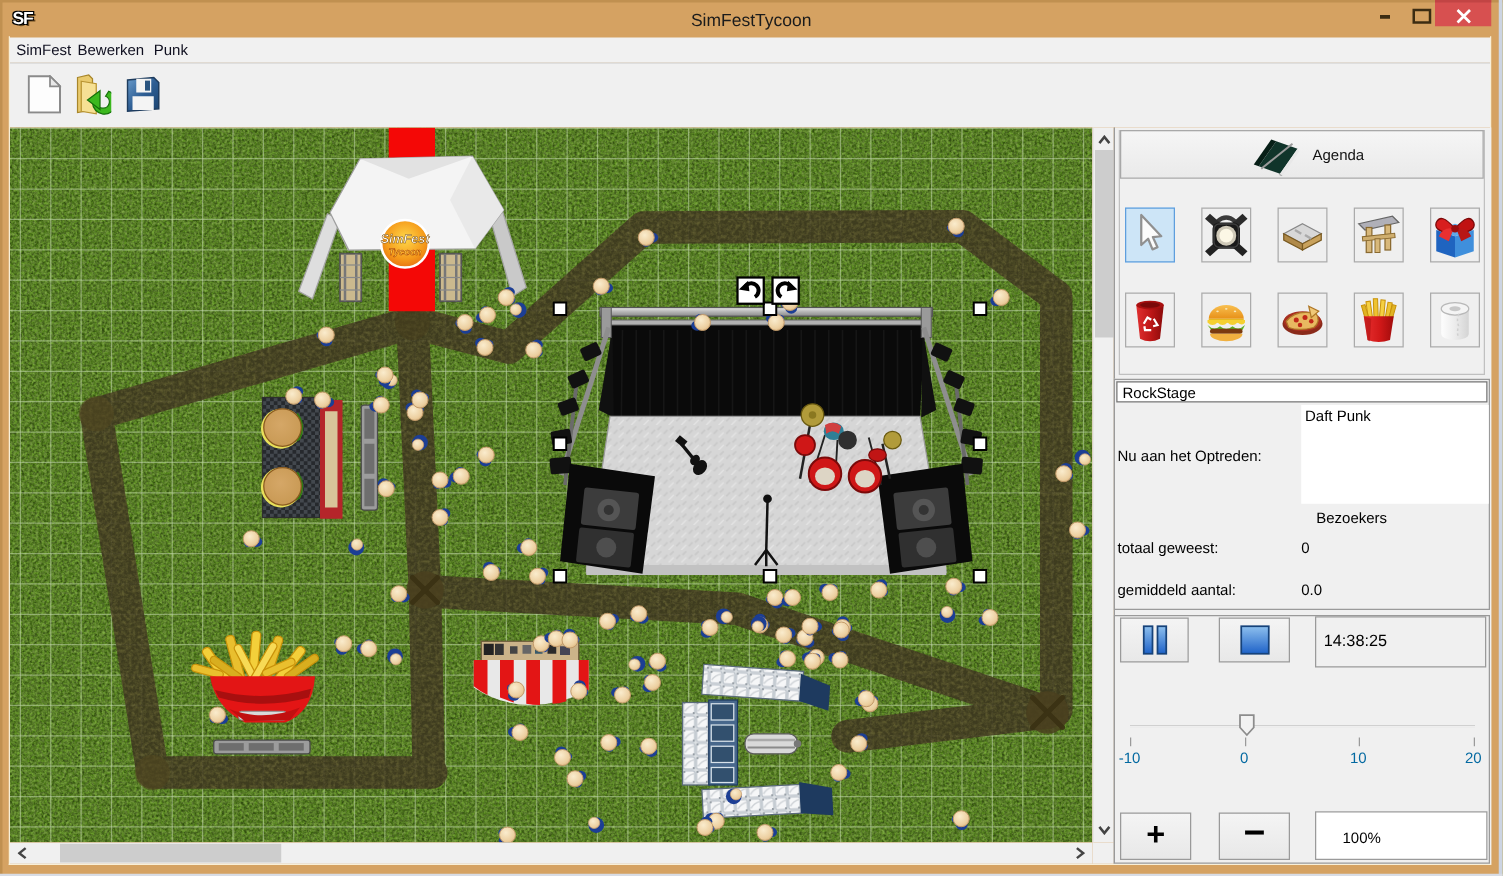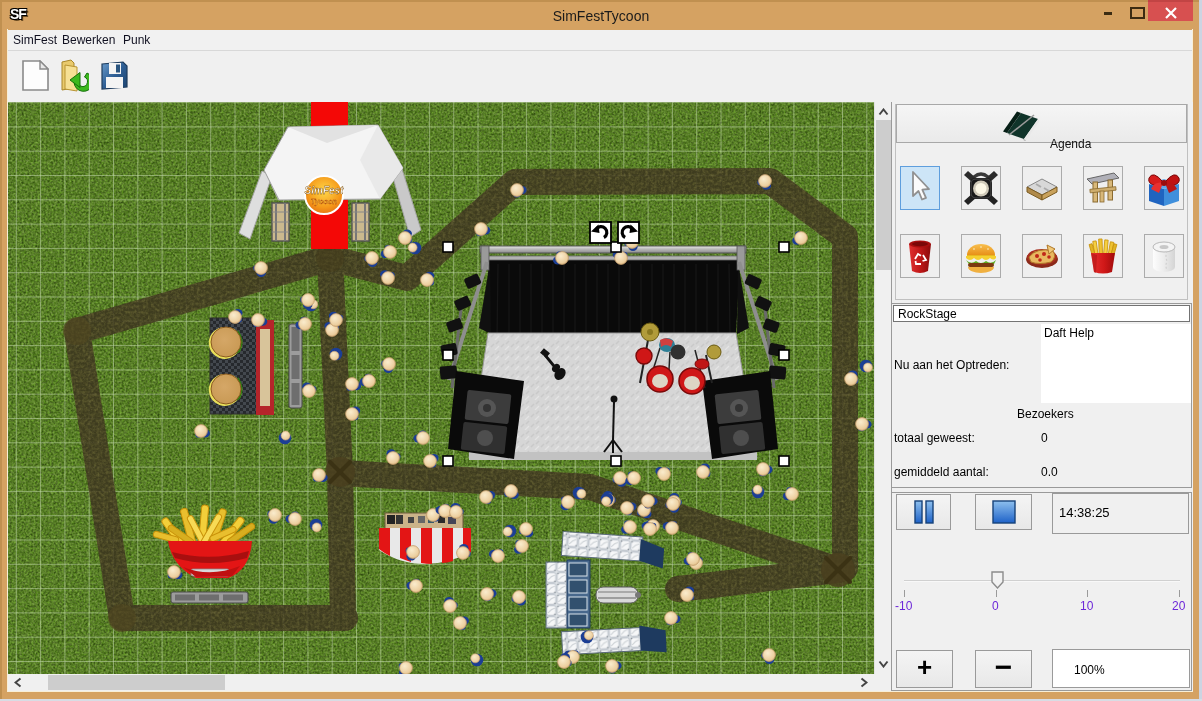--- a/index.html
+++ b/index.html
@@ -20,39 +20,39 @@
 #toolbar { position:absolute; left:8px; top:50px; width:1184px; height:52px; background:#f0f0f0; border-top:1px solid #d8d8d8; }
 #canvas { position:absolute; left:8px; top:102px; width:866px; height:572px; overflow:hidden; }
 #vscroll { position:absolute; left:874px; top:102px; width:17px; height:572px; background:#f0f0f0; border-left:1px solid #e2e2e2; }
 #vthumb { position:absolute; left:1px; top:18px; width:15px; height:150px; background:#cdcdcd; }
 #hscroll { position:absolute; left:8px; top:674px; width:866px; height:17px; background:#f0f0f0; }
 #hthumb { position:absolute; left:40px; top:1px; width:177px; height:15px; background:#cdcdcd; }
 #canvline { position:absolute; left:891px; top:102px; width:1px; height:589px; background:#9a9a9a; }
 #rpanel { position:absolute; left:892px; top:102px; width:301px; height:589px; background:#f0f0f0; }
 #agendabtn { position:absolute; left:896px; top:104px; width:291px; height:39px; background:linear-gradient(#f5f5f5,#eaeaea);
   border:1px solid #a8a8a8; font-size:12px; color:#111; }
-#agendabtn span { position:absolute; left:153px; top:12px;margin-top:20px; }
+#agendabtn span { position:absolute; left:153px; top:12px; }
 #toolboxborder { position:absolute; left:895px; top:104px; width:293px; height:196px; border:1px solid #c0c0c0; }
 .toolbtn { position:absolute; width:40px; height:44px; background:#efefef; border:1px solid #ababab;
   display:flex; align-items:center; justify-content:center; }
 .toolbtn.sel { background:#cde5f7; border:1px solid #5e9edd; }
 #infopanel { position:absolute; left:891px; top:303px; width:301px; height:185px; border:1px solid #9a9a9a; background:#f0f0f0; }
 #rockstage { position:absolute; left:893px; top:305px; width:297px; height:17px; background:#fff; border:1px solid #737373;
   font-size:12px; color:#000; padding-left:4px; padding-top:1px; }
 #listbox { position:absolute; left:1041px; top:324px; width:150px; height:79px; background:#fff; font-size:12px; color:#000; padding:2px 0 0 3px; }
 .lbl { position:absolute; font-size:12px; color:#000; }
 #controlpanel { position:absolute; left:891px; top:492px; width:301px; height:199px; border:1px solid #9a9a9a; background:#f0f0f0; }
 .cbtn { position:absolute; background:linear-gradient(#f4f4f4,#e8e8e8); border:1px solid #9a9a9a; display:flex; align-items:center; justify-content:center; }
 #timefield { position:absolute; left:1052px; top:493px; width:137px; height:41px; background:#f0f0f0; border:1px solid #9a9a9a;
   font-size:13px; color:#000; padding:11px 0 0 6px; }
 #pctfield { position:absolute; left:1052px; top:649px; width:138px; height:39px; background:#fff; border:1px solid #9a9a9a;
   font-size:12px; color:#000; padding:13px 0 0 21px; }
 #slider-track { position:absolute; left:904px; top:580px; width:276px; height:2px; background:#d0d0d0; border-bottom:1px solid #f8f8f8; }
 .tick { position:absolute; top:590px; width:1px; height:7px; background:#9a9a9a; }
-.slbl { position:absolute; top:599px; font-size:12px; color:#6d28d9; }
+.slbl { position:absolute; top:599px; font-size:12px; color:#0369a1; }
 #sliderthumb { position:absolute; left:991px; top:571px; }
 #bigplus { font-size:26px; font-weight:bold; color:#000; margin-top:-4px; }
 </style></head>
 <body>
 
 <div id="win"></div>
 
 <div class="abs" style="left:0;top:0;width:1202px;height:2px;background:#c09050"></div>
 <div class="abs" style="left:0;top:0;width:2px;height:701px;background:#c09050"></div>
 
@@ -980,23 +980,23 @@
       </defs>
     </svg>
   </div>
 
 <div id="infopanel"></div>
 
 <div id="rockstage">RockStage</div>
 
 <div class="lbl" style="left:894px;top:358px">Nu aan het Optreden:</div>
 
-<div id="listbox">Daft Help</div>
-
-<div class="lbl" style="left:1017px;top:407px">Bezoekers</div>
+<div id="listbox">Daft Punk</div>
+
+<div class="lbl" style="left:1053px;top:407px">Bezoekers</div>
 <div class="lbl" style="left:894px;top:431px">totaal geweest:</div>
 <div class="lbl" style="left:1041px;top:431px">0</div>
 <div class="lbl" style="left:894px;top:465px">gemiddeld aantal:</div>
 <div class="lbl" style="left:1041px;top:465px">0.0</div>
 
 <div id="controlpanel"></div>
 
 <div class="cbtn" style="left:896px;top:494px;width:55px;height:36px">
  <svg width="24" height="24" viewBox="0 0 24 24">
       <rect x="3" y="1" width="7" height="22" fill="url(#pg)" stroke="#16427a" stroke-width="1.4"></rect>

